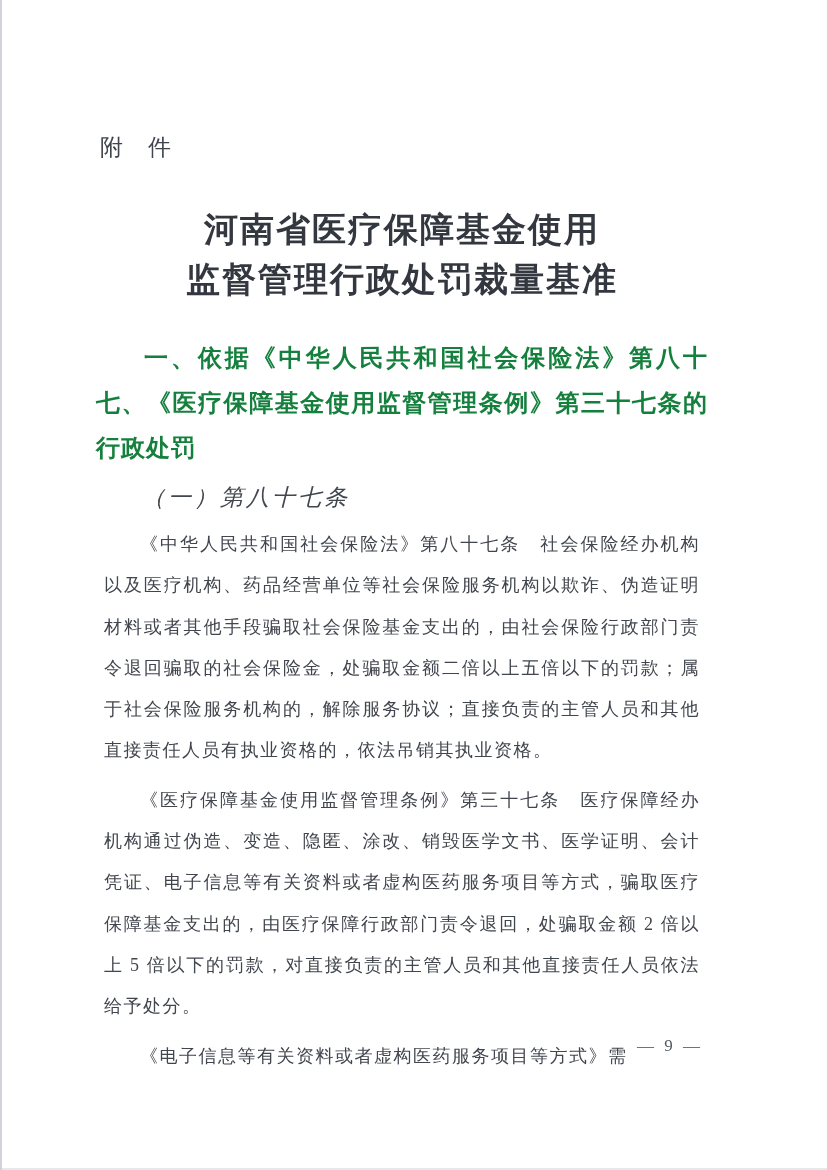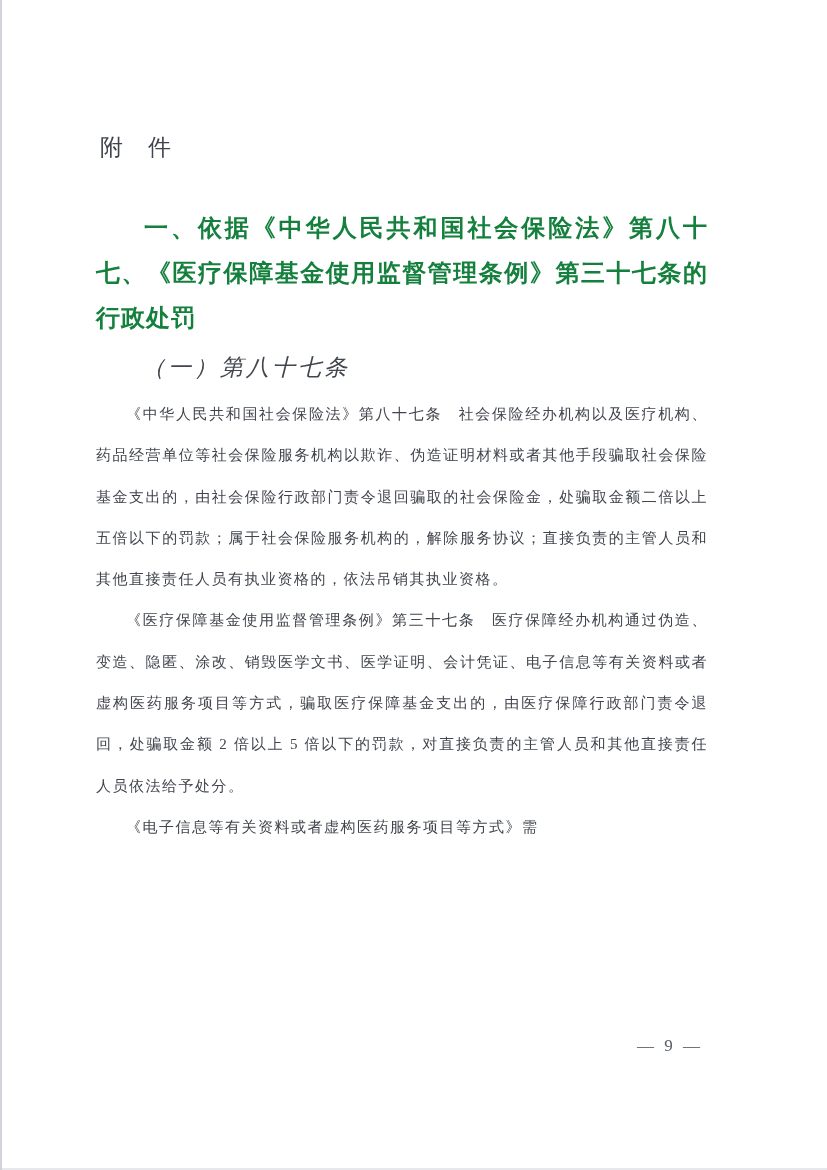--- a/index.html
+++ b/index.html
@@ -72,23 +72,23 @@
   .subsection-heading {
     font-style: italic; 
     font-size: 23px;
     line-height: 40px;
     margin: 8px 0 0 0;
     text-indent: 2em;
     letter-spacing: 3px;
     color: #42464e;
   }
   .body-para {
-    font-size: 15px;
+    font-size: 18px;
     line-height: 41.3px;
-    margin: 0;
+    margin: 8px;
     text-indent: 2em;
     text-align: justify;
     letter-spacing: 1.5px;
     color: #41454d;
   }
   .body-para.first {
     margin-top: 6px;
   }
   .page-number {
     position: absolute;
@@ -105,20 +105,22 @@
 <div class="page">
 
   <div class="scan-edge-left"></div>
   <div class="scan-edge-bottom"></div>
 
   <div class="content">
 
     <div class="attachment-label">附　件</div>
 
     <h1 class="doc-title">
+      <span class="title-line">河南省医疗保障基金使用</span>
+      <span class="title-line">监督管理行政处罚裁量基准</span>
     </h1>
 
     <p class="section-heading">一、依据《中华人民共和国社会保险法》第八十七、《医疗保障基金使用监督管理条例》第三十七条的行政处罚</p>
 
     <p class="subsection-heading">（一）第八十七条</p>
 
     <p class="body-para first">《中华人民共和国社会保险法》第八十七条　社会保险经办机构以及医疗机构、药品经营单位等社会保险服务机构以欺诈、伪造证明材料或者其他手段骗取社会保险基金支出的，由社会保险行政部门责令退回骗取的社会保险金，处骗取金额二倍以上五倍以下的罚款；属于社会保险服务机构的，解除服务协议；直接负责的主管人员和其他直接责任人员有执业资格的，依法吊销其执业资格。</p>
 
     <p class="body-para">《医疗保障基金使用监督管理条例》第三十七条　医疗保障经办机构通过伪造、变造、隐匿、涂改、销毁医学文书、医学证明、会计凭证、电子信息等有关资料或者虚构医药服务项目等方式，骗取医疗保障基金支出的，由医疗保障行政部门责令退回，处骗取金额 2 倍以上 5 倍以下的罚款，对直接负责的主管人员和其他直接责任人员依法给予处分。</p>
 

